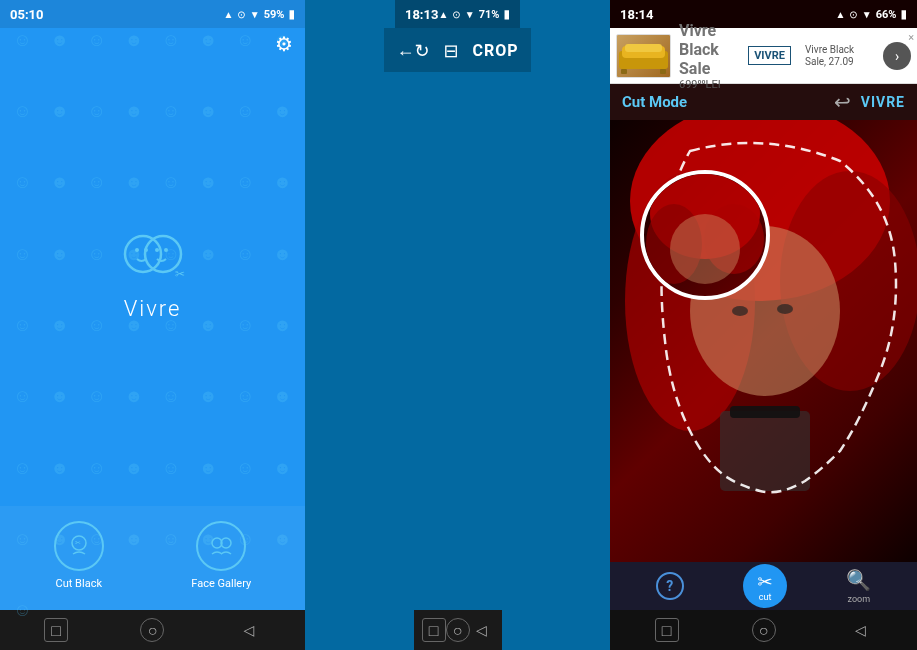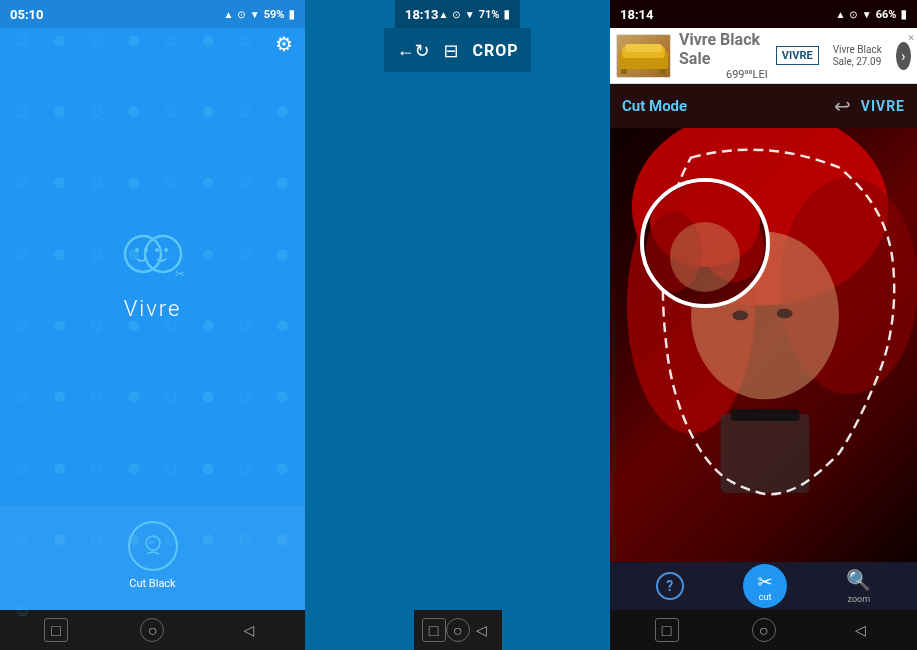--- a/index.html
+++ b/index.html
@@ -330,21 +330,21 @@
       font-size: 14px;
       cursor: pointer;
     }
 
     .panel-right-toolbar {
       display: flex;
       align-items: center;
       justify-content: space-between;
       padding: 6px 12px;
       background: rgba(255,255,255,0.05);
-      height: 44px;
+      height: 36px;
     }
 
     .cut-mode-label {
       color: #5bc8f5;
       font-size: 15px;
       font-weight: bold;
     }
 
     .right-toolbar-actions {
       display: flex;
@@ -590,20 +590,31 @@
         <div class="action-icon">
           <svg width="28" height="28" viewBox="0 0 28 28" fill="none">
             <circle cx="14" cy="11" r="7" stroke="#5bc8f5" stroke-width="1.5" fill="none"></circle>
             <path d="M8 22 Q14 18 20 22" stroke="#5bc8f5" stroke-width="1.5" fill="none"></path>
             <text x="10" y="13" font-size="7" fill="#5bc8f5">✂</text>
           </svg>
         </div>
         <span class="action-label">Cut Black</span>
       </div>
 
+      <div class="action-item">
+        <div class="action-icon">
+          <svg width="28" height="28" viewBox="0 0 28 28" fill="none">
+            <circle cx="10" cy="11" r="5" stroke="#5bc8f5" stroke-width="1.5" fill="none"></circle>
+            <circle cx="19" cy="11" r="5" stroke="#5bc8f5" stroke-width="1.5" fill="none"></circle>
+            <path d="M5 22 Q10 18 15 22" stroke="#5bc8f5" stroke-width="1.5" fill="none"></path>
+            <path d="M14 22 Q19 18 24 22" stroke="#5bc8f5" stroke-width="1.5" fill="none"></path>
+          </svg>
+        </div>
+        <span class="action-label">Face Gallery</span>
+      </div>
 
     </div>
 
     <div class="nav-bar-1">
       <div class="nav-icon">□</div>
       <div class="nav-icon circle" style="border-radius:50%;">○</div>
       <div class="nav-icon triangle" style="border:none;font-size:14px;">◁</div>
     </div>
   </div>
 
@@ -684,21 +695,21 @@
         <svg width="53" height="40" viewBox="0 0 53 40" fill="none">
           <rect x="2" y="15" width="49" height="18" rx="3" fill="#c8960a"></rect>
           <rect x="5" y="10" width="43" height="12" rx="4" fill="#e8b420"></rect>
           <rect x="8" y="8" width="37" height="8" rx="3" fill="#f0c840"></rect>
           <rect x="4" y="33" width="6" height="5" rx="1" fill="#8b6914"></rect>
           <rect x="43" y="33" width="6" height="5" rx="1" fill="#8b6914"></rect>
         </svg>
       </div>
       <div class="ad-text-area">
         <div style="font-size:16px;font-weight:bold;color:#737373;">Vivre Black Sale</div>
-        <div style="font-size:11px;color:#555;margin-left:47px;">699⁰⁰LEI</div>
+        <div style="font-size:11px;color:#555;">699⁰⁰LEI</div>
       </div>
       <div style="font-size:11px;font-weight:bold;color:#1a5276;padding:2px 5px;border:1px solid #1a5276;margin-right:6px;">VIVRE</div>
       <div style="font-size:10px;color:#555;max-width:70px;line-height:1.2;">Vivre Black Sale, 27.09</div>
       <div class="ad-arrow">›</div>
       <div style="position:absolute;top:3px;right:3px;color:#999;font-size:11px;cursor:pointer;">×</div>
     </div>
 
     <div class="panel-right-toolbar">
       <span class="cut-mode-label">Cut Mode</span>
       <div class="right-toolbar-actions">

